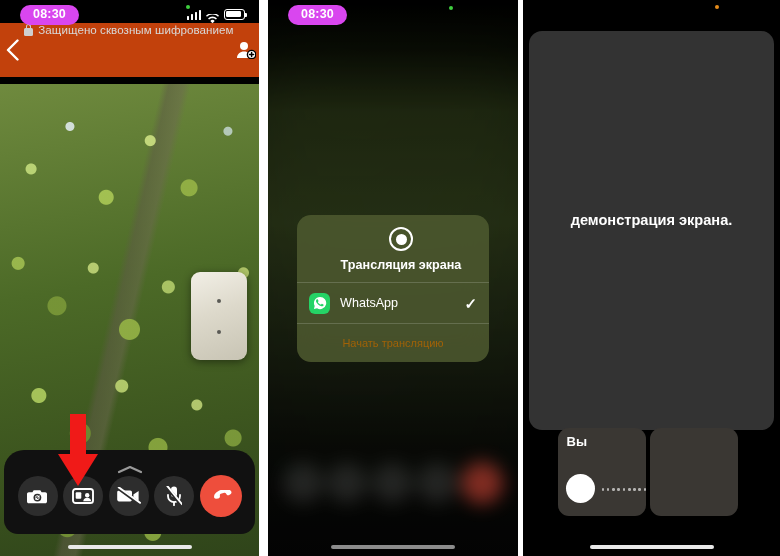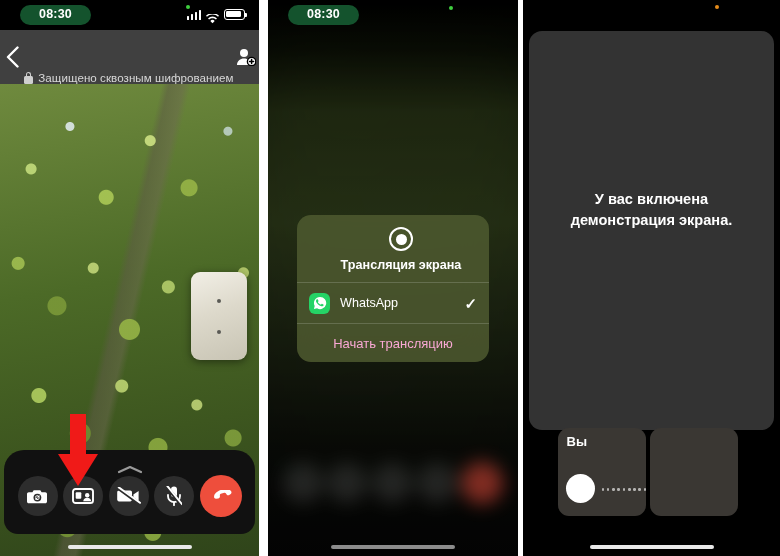--- a/index.html
+++ b/index.html
@@ -16,42 +16,42 @@
   .p1{ width:259px; }
   .gap{ width:9px; height:556px; background:#ffffff; flex:0 0 auto; }
   .p2{ width:250px; }
   .gap2{ width:5px; height:556px; background:#ffffff; flex:0 0 auto; }
   .p3{ width:257px; }
 
   
   .statusbar{ position:absolute; top:0; left:0; right:0; height:30px; z-index:40; }
   .time-pill{
     position:absolute; left:20px; top:5px;
-    background:#14532d; color:#ffffff;
+    background:#d946ef; color:#ffffff;
     font-size:12.5px; font-weight:bold; letter-spacing:.2px;
-    padding:3px 19px 4px; border-radius:11px; line-height:13px;
+    padding:3px 13px 4px; border-radius:11px; line-height:13px;
   }
   .priv-dot{ position:absolute; width:4px; height:4px; border-radius:50%; }
   .priv-green{ background:#3FCF3F; }
   .priv-orange{ background:#E58C1A; }
 
   .sb-icons{ position:absolute; right:14px; top:9px; display:flex; align-items:flex-end; gap:5px; }
   .bars{ display:flex; align-items:flex-end; gap:1.5px; height:10px; }
   .bars i{ display:block; width:2.5px; background:#fff; border-radius:.5px; }
   .bars i:nth-child(1){height:3.5px;} .bars i:nth-child(2){height:5.5px;}
   .bars i:nth-child(3){height:7.5px;} .bars i:nth-child(4){height:9.5px;}
   .wifi{ width:13px; height:10px; position:relative; }
   .batt{ width:21px; height:10.5px; border:1.3px solid #fff; border-radius:3px; position:relative; }
   .batt::after{ content:""; position:absolute; right:-3.2px; top:3px; width:1.8px; height:4px; background:#fff; border-radius:0 1px 1px 0; }
   .batt i{ position:absolute; left:1.3px; top:1.3px; bottom:1.3px; width:15px; background:#fff; border-radius:1.3px; }
 
   
   .call-header{
-    position:absolute; top:30px; left:0; right:0; height:54px;
-    background:#404040; display:flex; align-items:flex-end; z-index:30;
+    position:absolute; top:23px; left:0; right:0; height:54px;
+    background:#c2410c; display:flex; align-items:flex-start; z-index:30;
   }
   .back-chev{ width:42px; height:54px; display:flex; align-items:center; justify-content:center; }
   .back-chev svg{ display:block; }
   .enc-wrap{ flex:1; display:flex; align-items:center; justify-content:center; gap:5px; }
   .lock-ico{ width:9px; height:12px; position:relative; display:block; }
   .lock-ico .body{ position:absolute; bottom:0; left:0; width:9px; height:7.5px; background:#cfcfcf; border-radius:1.5px; }
   .lock-ico .shk{ position:absolute; top:0; left:1.9px; width:5.2px; height:6px;
      border:1.6px solid #cfcfcf; border-bottom:none; border-radius:3px 3px 0 0; }
   .enc-text{ color:#d8d8d8; font-size:11.6px; letter-spacing:.05px; white-space:nowrap; }
   .addppl{ width:44px; height:54px; display:flex; align-items:center; justify-content:center; }
@@ -141,21 +141,21 @@
      margin:0 auto 7px; display:flex; align-items:center; justify-content:center; }
   .rec-ico i{ width:11px; height:11px; border-radius:50%; background:#ffffff; display:block; }
   .sheet-title{ color:#ffffff; font-size:12.6px; font-weight:bold; }
   .sheet-div{ height:1px; background:rgba(255,255,255,.17); }
   .sheet-row{ display:flex; align-items:center; height:40px; padding:0 12px; gap:10px; }
   .wa-ico{ width:21px; height:21px; border-radius:6px; background:#25D366;
      display:flex; align-items:center; justify-content:center; flex:0 0 auto; }
   .sheet-row .lbl{ flex:1; color:#ffffff; font-size:12.6px; }
   .check{ color:#ffffff; font-size:15px; font-weight:bold; line-height:1; }
   .sheet-foot{ height:38px; display:flex; align-items:center; justify-content:center; }
-  .sheet-foot span{ color:#f9a8d4; font-size:13px; }
+  .sheet-foot span{ color:#a16207; font-size:11px; }
 
   
   .ghost-row{ position:absolute; left:0; right:0; bottom:52px; z-index:4;
     display:flex; justify-content:space-evenly; align-items:center; padding:0 10px;
     filter:blur(9px); opacity:.75; }
   .ghost{ width:40px;height:40px;border-radius:50%; background:rgba(120,120,120,.35); }
   .ghost.end{ background:rgba(215,70,55,.78); width:42px;height:42px; }
 
   
   .p3bg{ position:absolute; inset:0; background:#000; }
@@ -355,21 +355,21 @@
 
   <div class="panel p3">
     <div class="p3bg"></div>
 
     <div class="statusbar" style="z-index:10;">
       <div class="priv-dot priv-orange" style="left:192px; top:5px;"></div>
     </div>
 
     <div class="card3">
       <div class="share-msg">
-        <span>У вас включена</span><br>
+        <br>
         <span>демонстрация экрана.</span>
       </div>
     </div>
 
     <div class="thumbs">
       <div class="thumb">
         <span class="name">Вы</span>
         <span class="av"></span>
         <span class="dots">
           <i></i>

